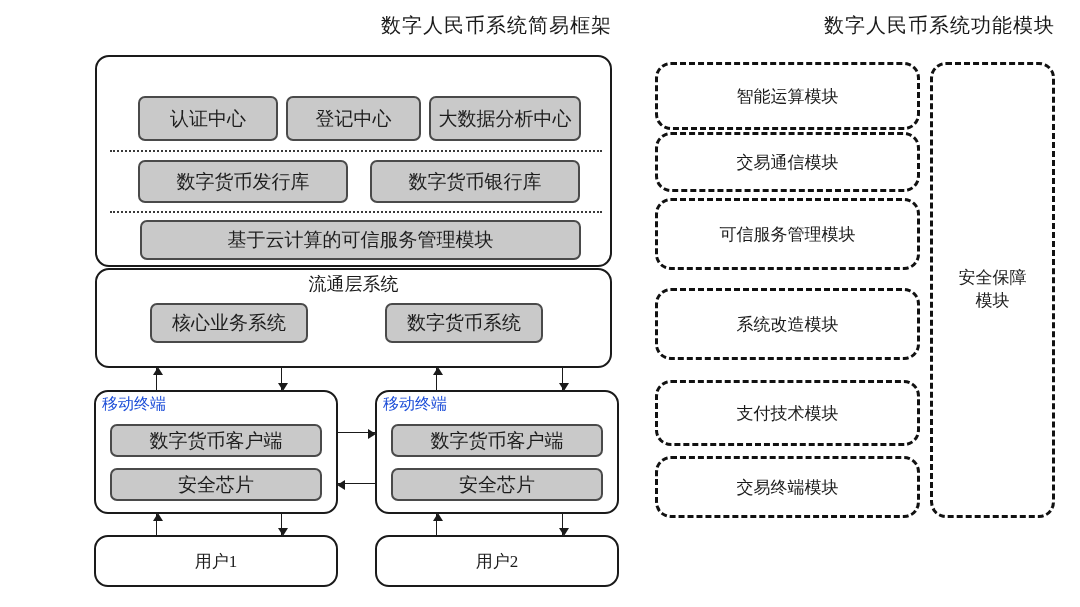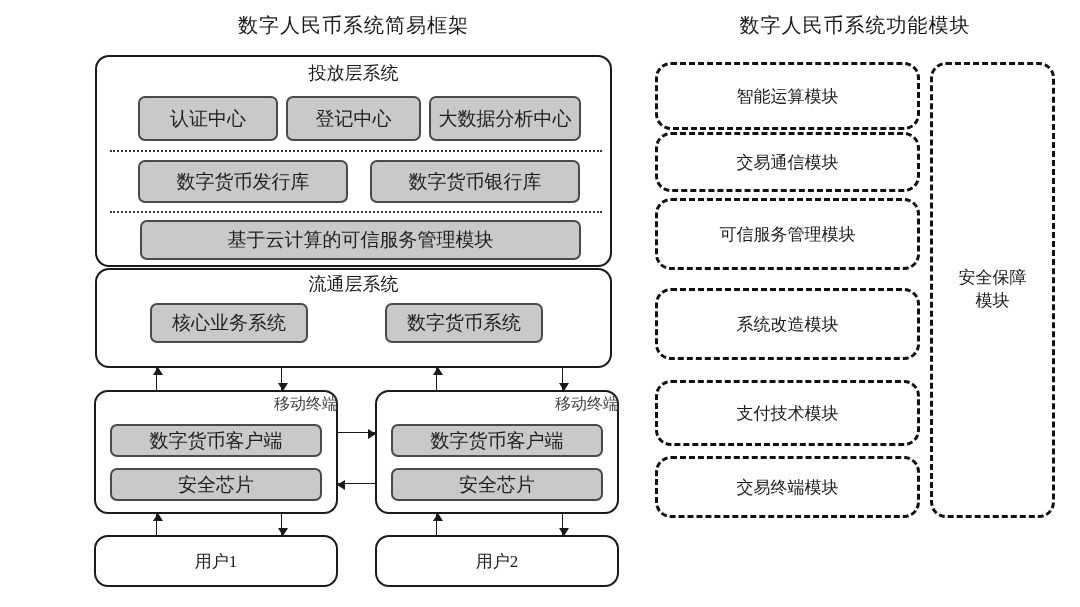--- a/index.html
+++ b/index.html
@@ -7,21 +7,21 @@
     width: 1080px; height: 607px;
     background: #ffffff;
     font-family: "Liberation Serif", "DejaVu Serif", serif;
     overflow: hidden;
   }
   .stage { position: relative; width: 1080px; height: 607px; }
 
   
   .title {
     position: absolute;
-    text-align: center;
+    text-align: right;
     font-size: 20px;
     color: #1a1a1a;
     letter-spacing: 1px;
     white-space: nowrap;
   }
   #title-left  { left: 95px;  top: 12px; width: 517px; }
   #title-right { left: 655px; top: 12px; width: 400px; }
 
   
   .solid-box {
@@ -56,24 +56,25 @@
   }
   .layer-label {
     position: absolute;
     text-align: center;
     font-size: 18px;
     color: #1a1a1a;
     white-space: nowrap;
   }
   .box-label {
     position: absolute;
-    text-align: right;
+    text-align: left;
     font-size: 16px;
-    color: #404040;
+    color: #1d4ed8;
     white-space: nowrap;
+    margin-left: 8px;
   }
   .plain-label {
     position: absolute;
     display: flex;
     align-items: center;
     justify-content: center;
     font-size: 17px;
     color: #1a1a1a;
     white-space: nowrap;
   }
@@ -120,21 +121,20 @@
 </style>
 </head>
 <body>
 
 <div class="stage">
 
   <div class="title" id="title-left">数字人民币系统简易框架</div>
   <div class="title" id="title-right">数字人民币系统功能模块</div>
 
   <div class="solid-box" style="left:95px; top:55px; width:517px; height:212px;"></div>
-  <div class="layer-label" style="left:95px; top:61px; width:517px;">投放层系统</div>
 
   <div class="gray-box" style="left:138px; top:96px; width:140px; height:45px;">认证中心</div>
   <div class="gray-box" style="left:286px; top:96px; width:135px; height:45px;">登记中心</div>
   <div class="gray-box" style="left:429px; top:96px; width:152px; height:45px;">大数据分析中心</div>
 
   <div class="dotted-sep" style="left:110px; top:150px; width:492px;"></div>
 
   <div class="gray-box" style="left:138px; top:160px; width:210px; height:43px;">数字货币发行库</div>
   <div class="gray-box" style="left:370px; top:160px; width:210px; height:43px;">数字货币银行库</div>
 

